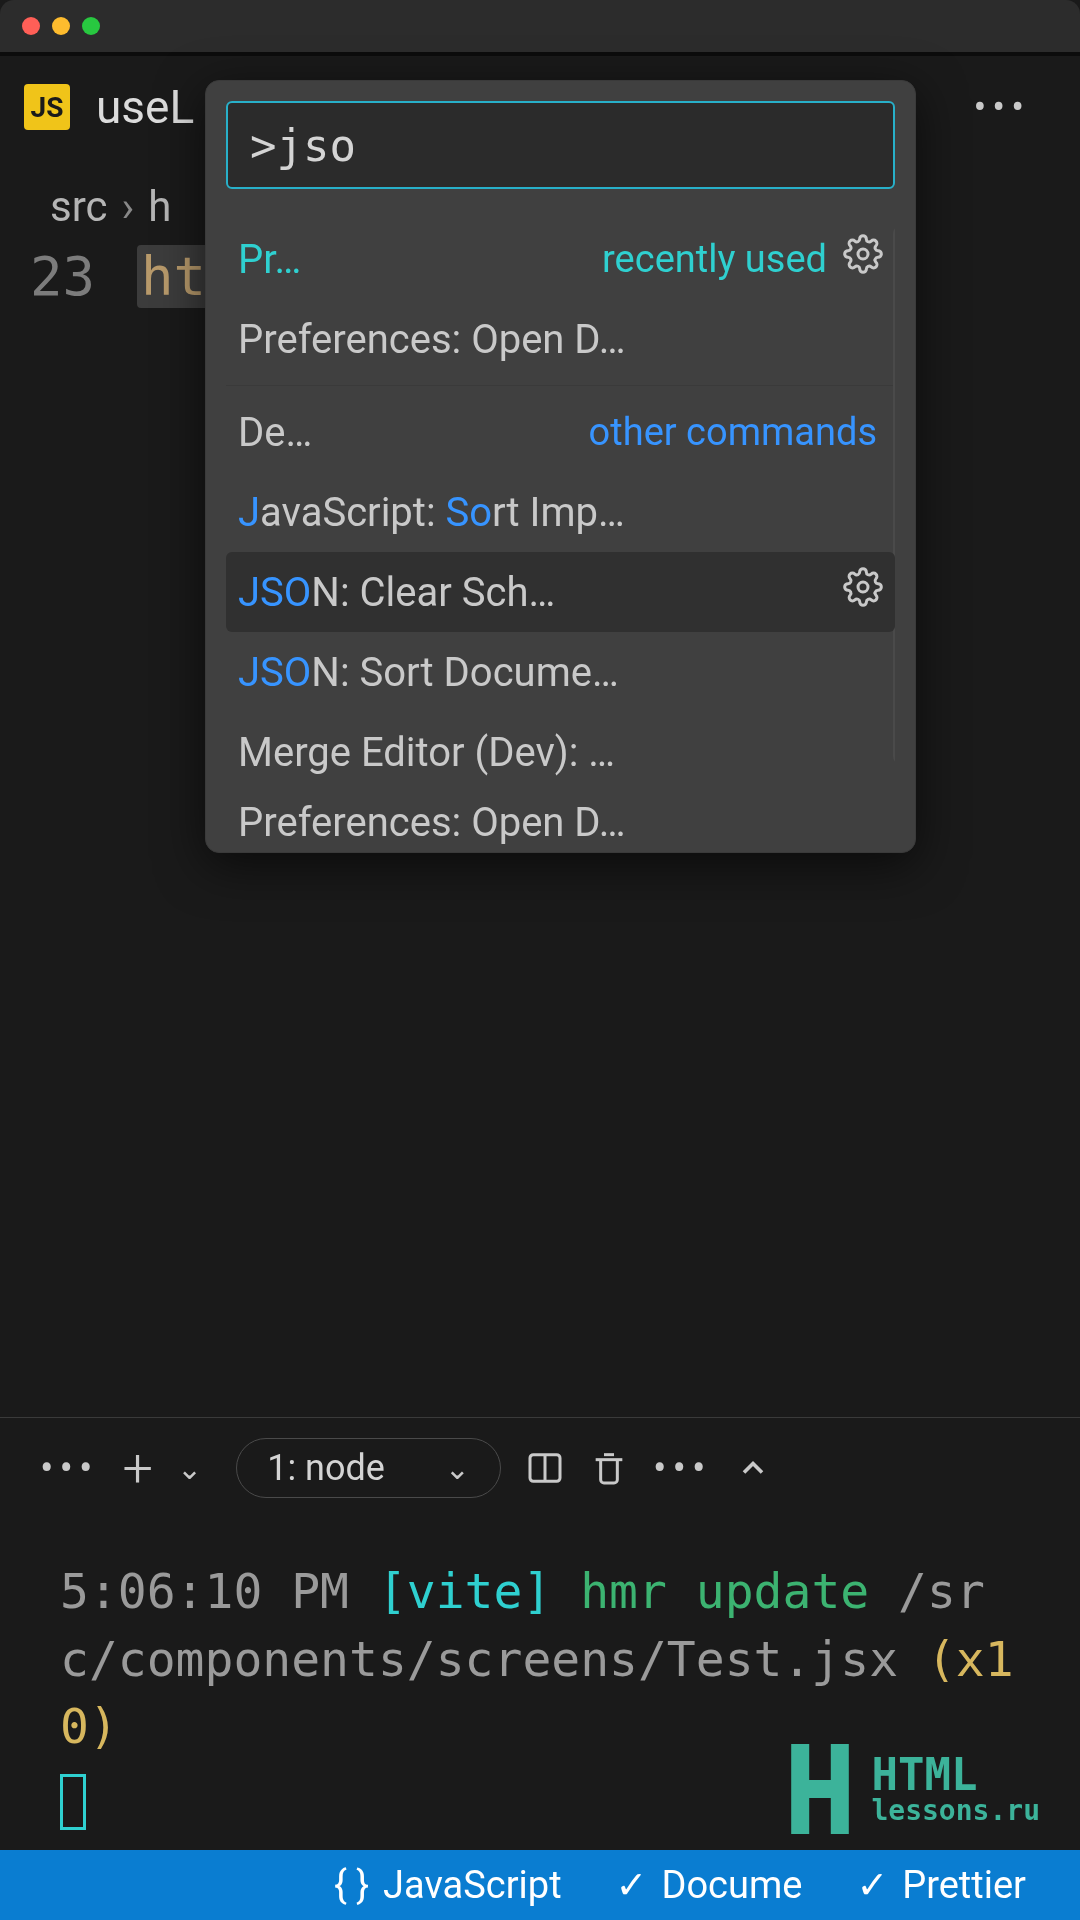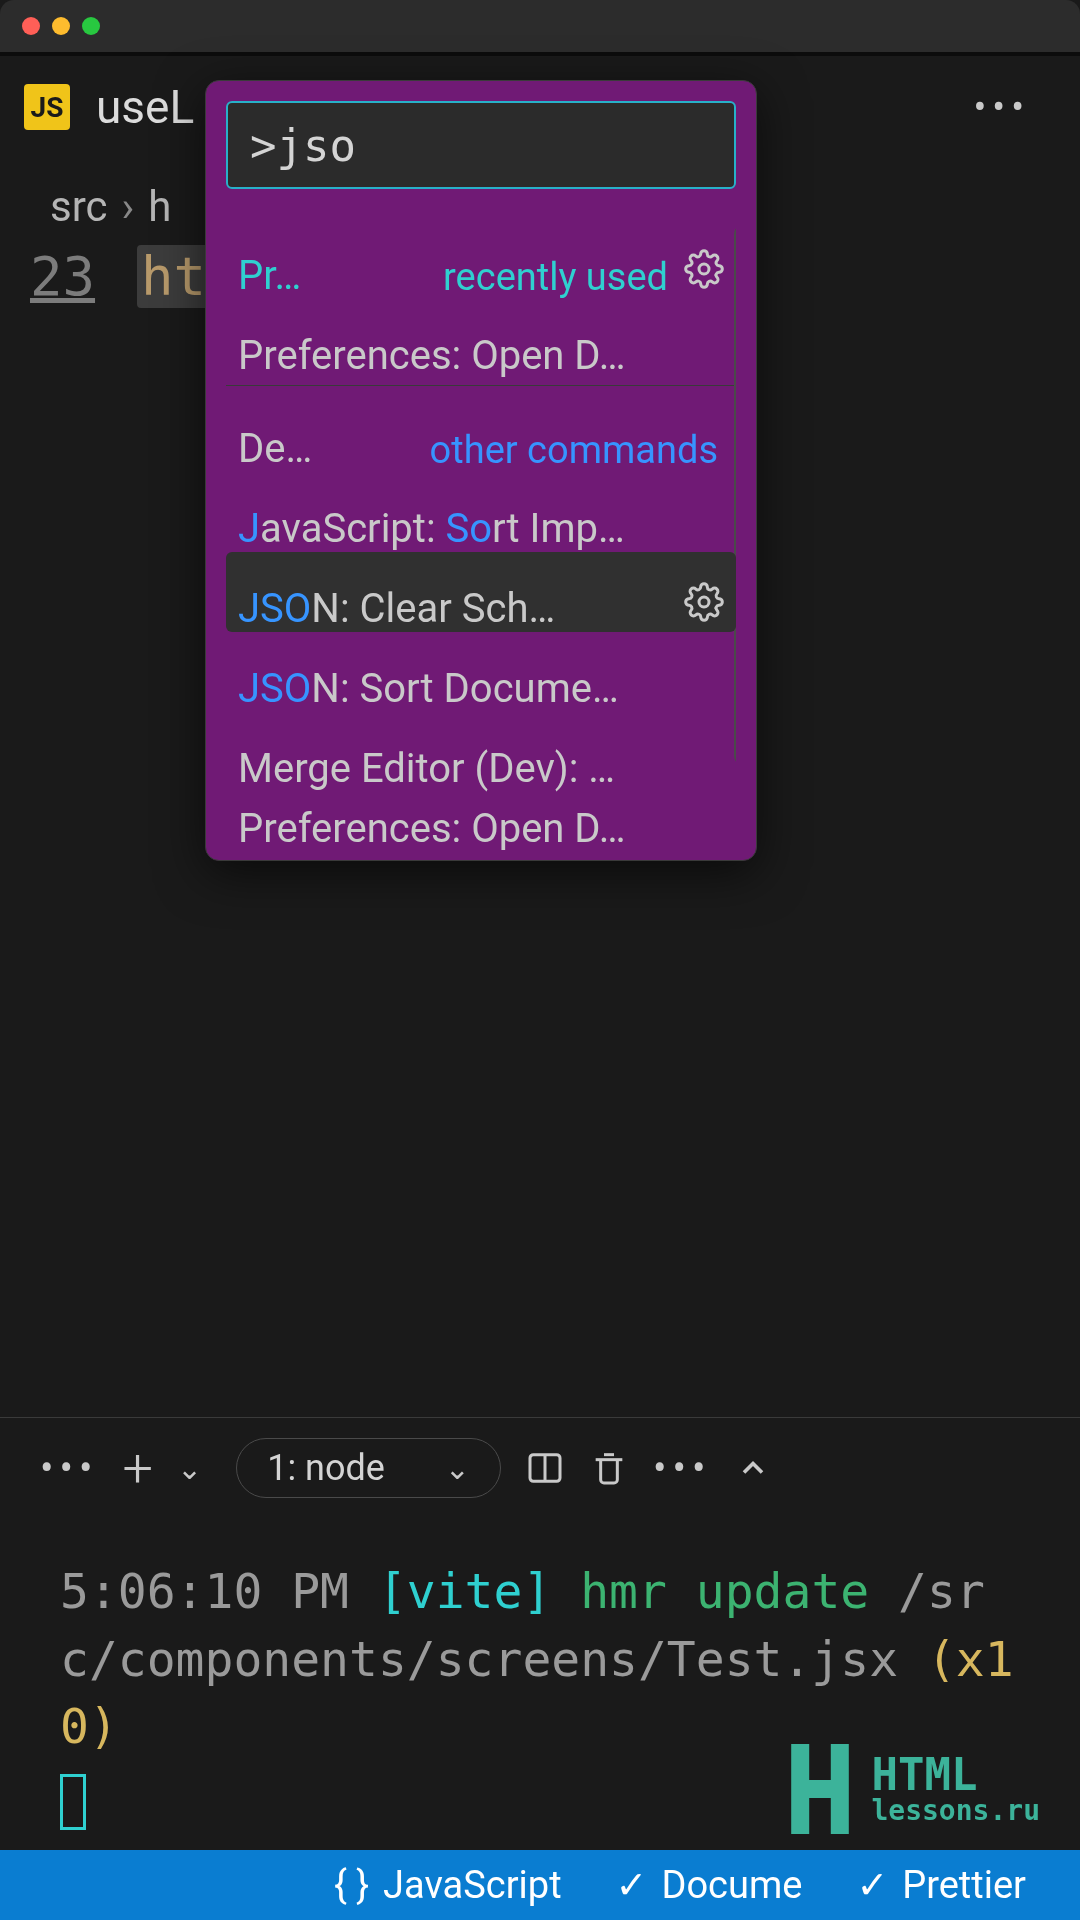--- a/index.html
+++ b/index.html
@@ -14,28 +14,28 @@
   .title-text { position:absolute; left:50%; transform:translateX(-50%); color:#9d9d9d; font-size:24px; font-weight:400;}
   .top-rule { height:4px; background:#0c0c0c; }
   .tabbar { height:102px; display:flex; align-items:center; padding:0 18px; position:relative; }
   .tab { display:flex; align-items:center; gap:26px; font-size:46px; color:#dcdcdc; padding-left:6px;}
   .js-badge{ width:46px; height:46px; background:#f0c419; color:#1a1a1a; font-size:28px; font-weight:700; display:flex; align-items:center; justify-content:center; border-radius:4px;}
   .kebab { position:absolute; right:50px; color:#c9c9c9; font-size:38px; letter-spacing:6px;}
   .breadcrumb { padding:24px 50px 14px 50px; font-size:42px; color:#b5b5b5; display:flex; gap:14px;}
   .chev { color:#888; }
   .editor { flex:1; padding:0 30px; }
   .line { display:flex; gap:42px; align-items:center; font-family:Menlo,Consolas,monospace; font-size:54px; }
-  .lineno { color:#7c7c7c;text-decoration:underline; }
+  .lineno { color:#7c7c7c; }
   .code-text { color:#b89a6b; background:#3c3c3c; padding:0 4px; border-radius:4px;}
   
-  .palette { position:absolute; top:80px; left:205px; width:552px; background:#701a75; border:1px solid #3a3a3a; border-radius:14px; box-shadow:0 12px 48px rgba(0,0,0,.6); padding:20px 20px 8px 20px; z-index:50;}
+  .palette { position:absolute; top:80px; left:205px; width:711px; background:#404040; border:1px solid #3a3a3a; border-radius:14px; box-shadow:0 12px 48px rgba(0,0,0,.6); padding:20px 20px 0 20px; z-index:50;}
   .pal-input { width:100%; height:88px; background:#2b2b2b; border:2px solid #28b0c9; border-radius:6px; color:#d4d4d4; font-size:44px; font-family:Menlo,Consolas,monospace; padding:0 22px; outline:none; }
   .pal-list { margin-top:30px; max-height:740px; overflow:hidden; position:relative;}
   .pal-scroll { position:absolute; right:-16px; top:6px; width:18px; height:540px; background:#4a4a4a; border-radius:9px;}
-  .pal-item { display:flex; align-items:flex-end; height:80px; font-size:40px; color:#c9c9c9; padding:0 12px; position:relative; border-radius:6px; overflow:hidden;}
+  .pal-item { display:flex; align-items:center; height:80px; font-size:40px; color:#c9c9c9; padding:0 12px; position:relative; border-radius:6px; overflow:hidden;}
   .pal-item.selected { background:#303030; }
   .pal-item .label { white-space:nowrap; overflow:hidden; text-overflow:ellipsis; flex:1;}
   .pal-item .gear { color:#c9c9c9; flex-shrink:0; margin-left:10px;}
   .hl { color:#3794ff; }
   .sec-label { color:#3794ff; margin-left:auto; padding-right:6px; font-size:38px;}
   .sec-label.teal { color:#2fd0d0;}
   .pal-item.first .label { color:#2fd0d0; }
   .divider { height:1px; background:#3a3a3a; margin:6px -20px;}
   .pal-item.cut { height:60px; }
   

